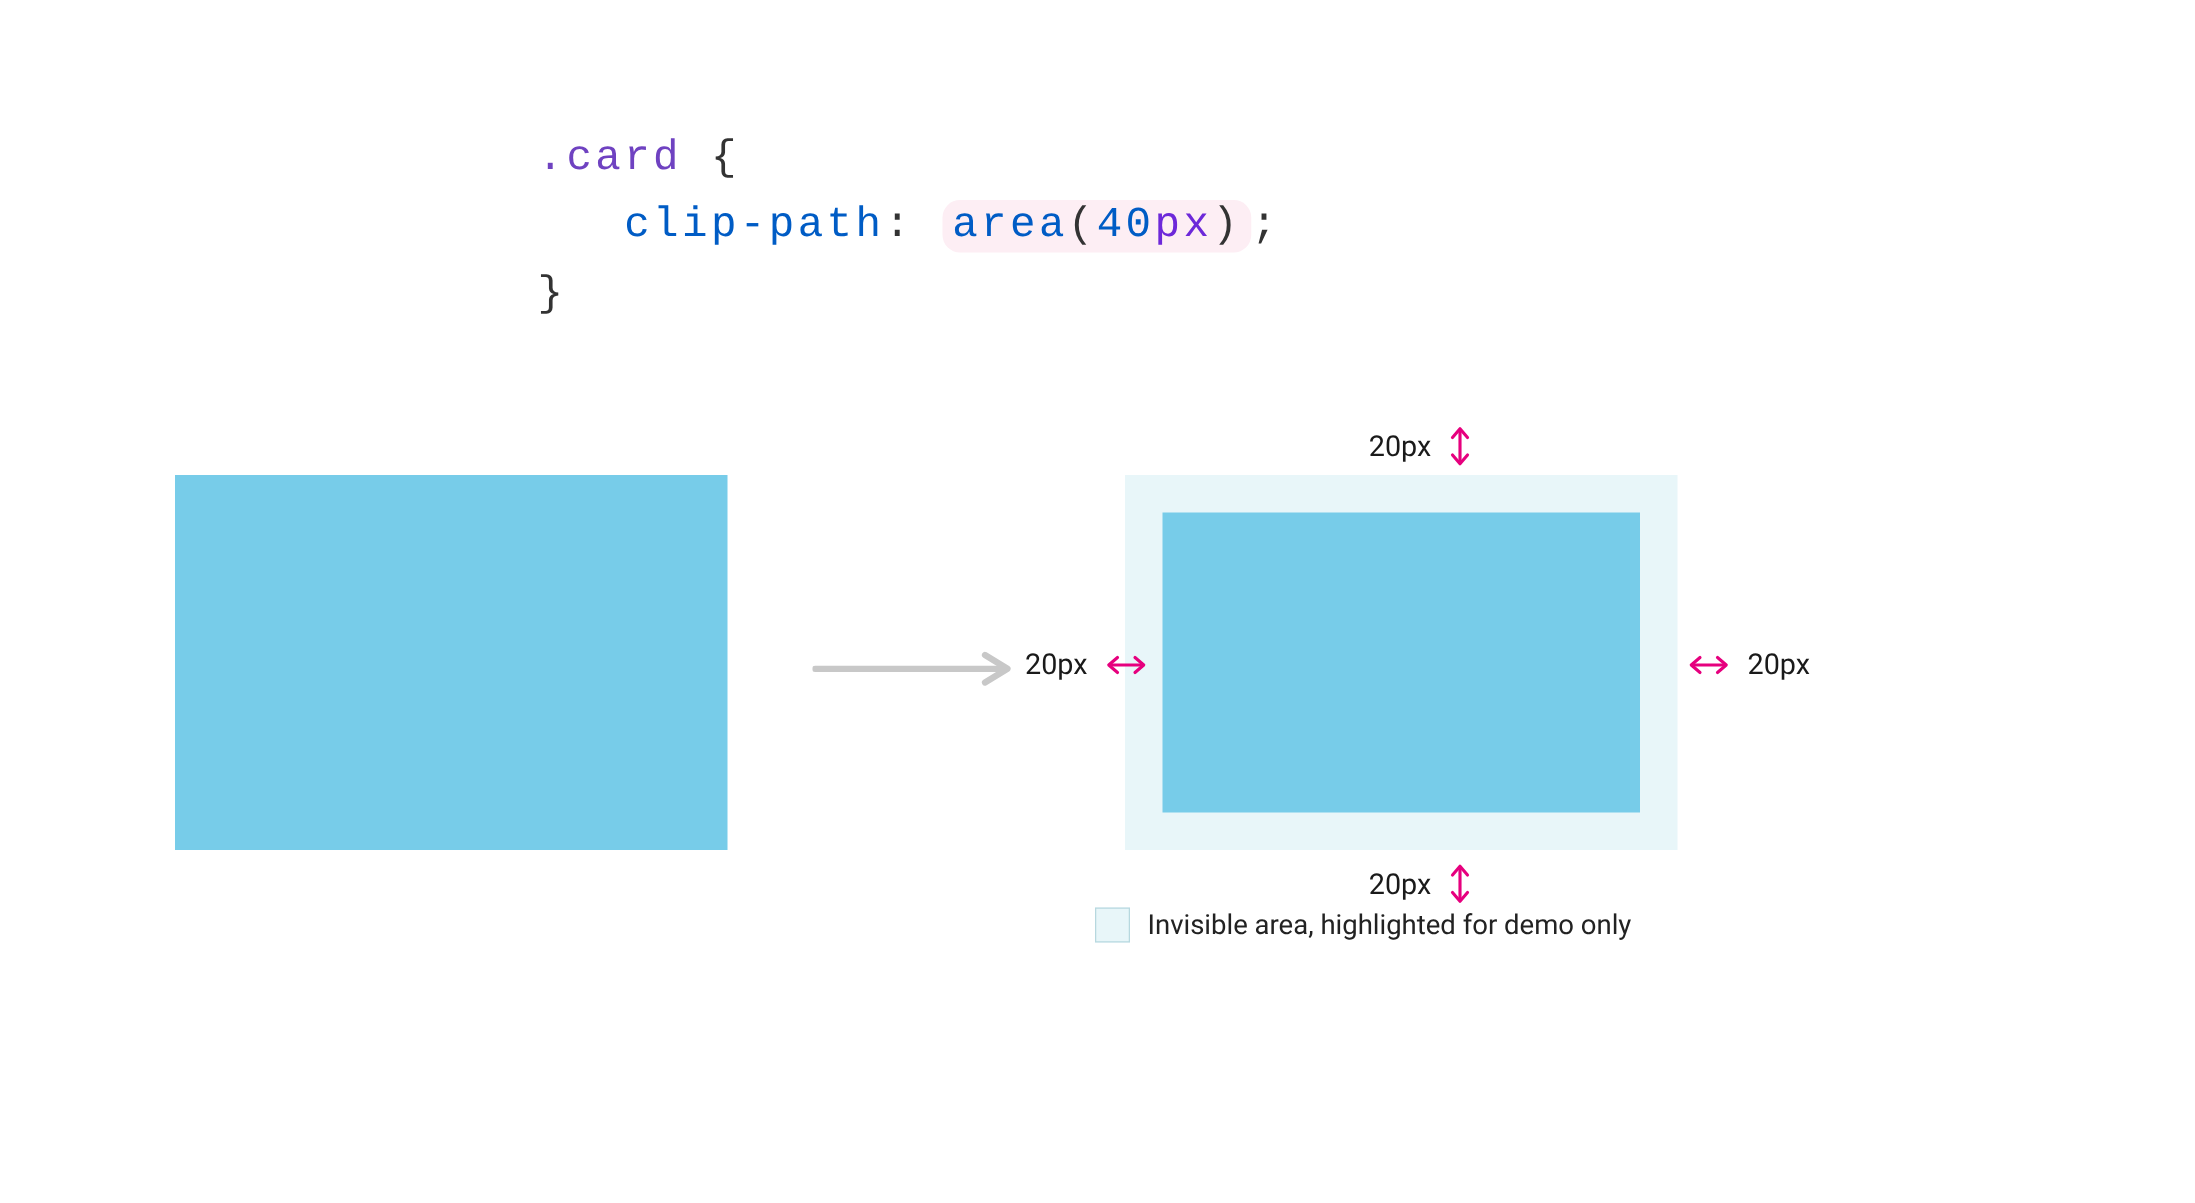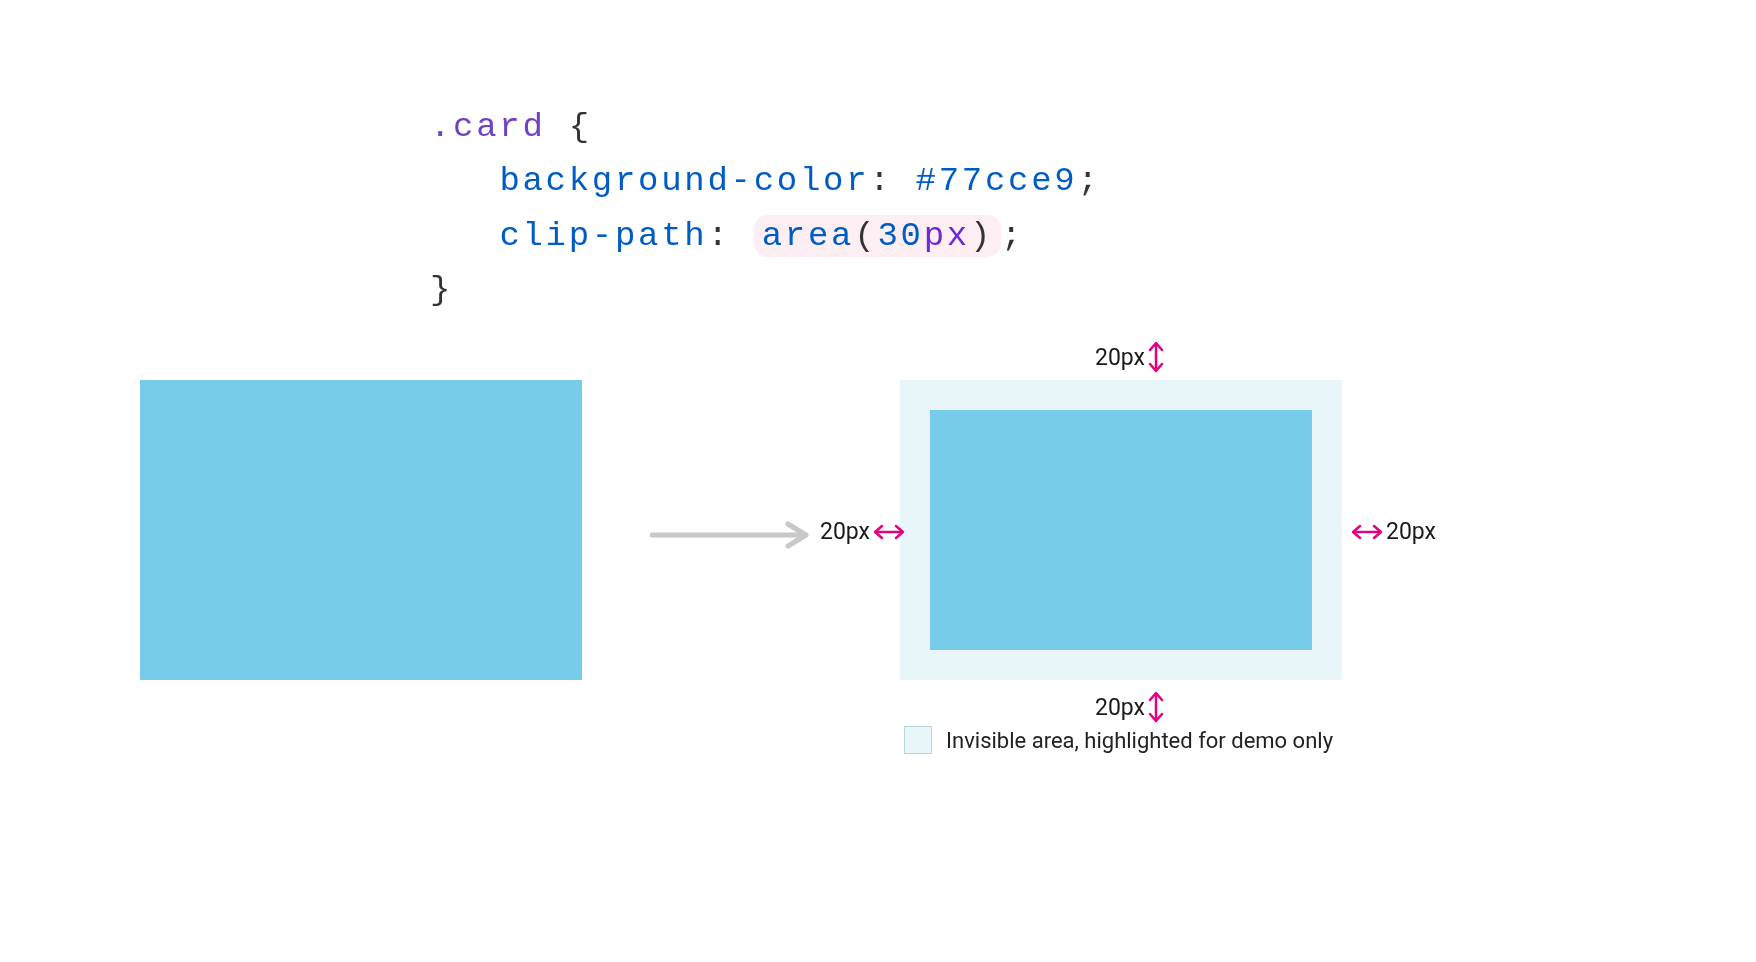--- a/index.html
+++ b/index.html
@@ -75,55 +75,54 @@
     background: #77cce9;
   }
 
   
   .label {
     position: absolute;
     font-size: 23px;
     color: #1a1a1a;
     display: flex;
     align-items: center;
-    gap: 2px;
+    gap: 14px;
   }
   .label.top    { left: 1095px; top: 340px; }
   .label.bottom { left: 1095px; top: 690px; }
   .label.left   { left: 820px;  top: 518px; }
   .label.right  { left: 1350px; top: 518px; }
 
   .dim-arrow { color: #e6007e; display:inline-flex; }
   .dim-arrow svg { display:block; }
 
   
   .legend {
     position: absolute;
-    left: 904px;
+    left: 876px;
     top: 726px;
     display: flex;
     align-items: center;
     gap: 14px;
     font-size: 22px;
     color: #222;
   }
   .legend .swatch {
     width: 28px;
     height: 28px;
     background: #e8f6f9;
     border: 1px solid #b7d8df;
   }
 </style>
 </head>
 <body>
 
 <div class="code">
   <div class="line"><span class="sel">.card</span> <span class="punct">{</span></div>
-  <div class="line">   <span class="prop">background-color</span><span class="punct">:</span> <span class="hex">#77cce9</span><span class="punct">;</span></div>
-  <div class="line">   <span class="prop">clip-path</span><span class="punct">:</span> <span class="hl"><span class="prop">area</span><span class="punct">(</span><span class="num">30</span><span class="unit">px</span><span class="punct">)</span></span><span class="punct">;</span></div>
+  <div class="line">   <span class="prop">clip-path</span><span class="punct">:</span> <span class="hl"><span class="prop">area</span><span class="punct">(</span><span class="num">40</span><span class="unit">px</span><span class="punct">)</span></span><span class="punct">;</span></div>
   <div class="line"><span class="punct">}</span></div>
 </div>
 
 <div class="card-before"></div>
 
 <div class="arrow">
   <svg width="170" height="30" viewBox="0 0 170 30">
     <line x1="2" y1="15" x2="150" y2="15" stroke="#c8c8c8" stroke-width="5" stroke-linecap="round"></line>
     <polyline points="138,4 156,15 138,26" fill="none" stroke="#c8c8c8" stroke-width="5" stroke-linecap="round" stroke-linejoin="round"></polyline>
   </svg>

